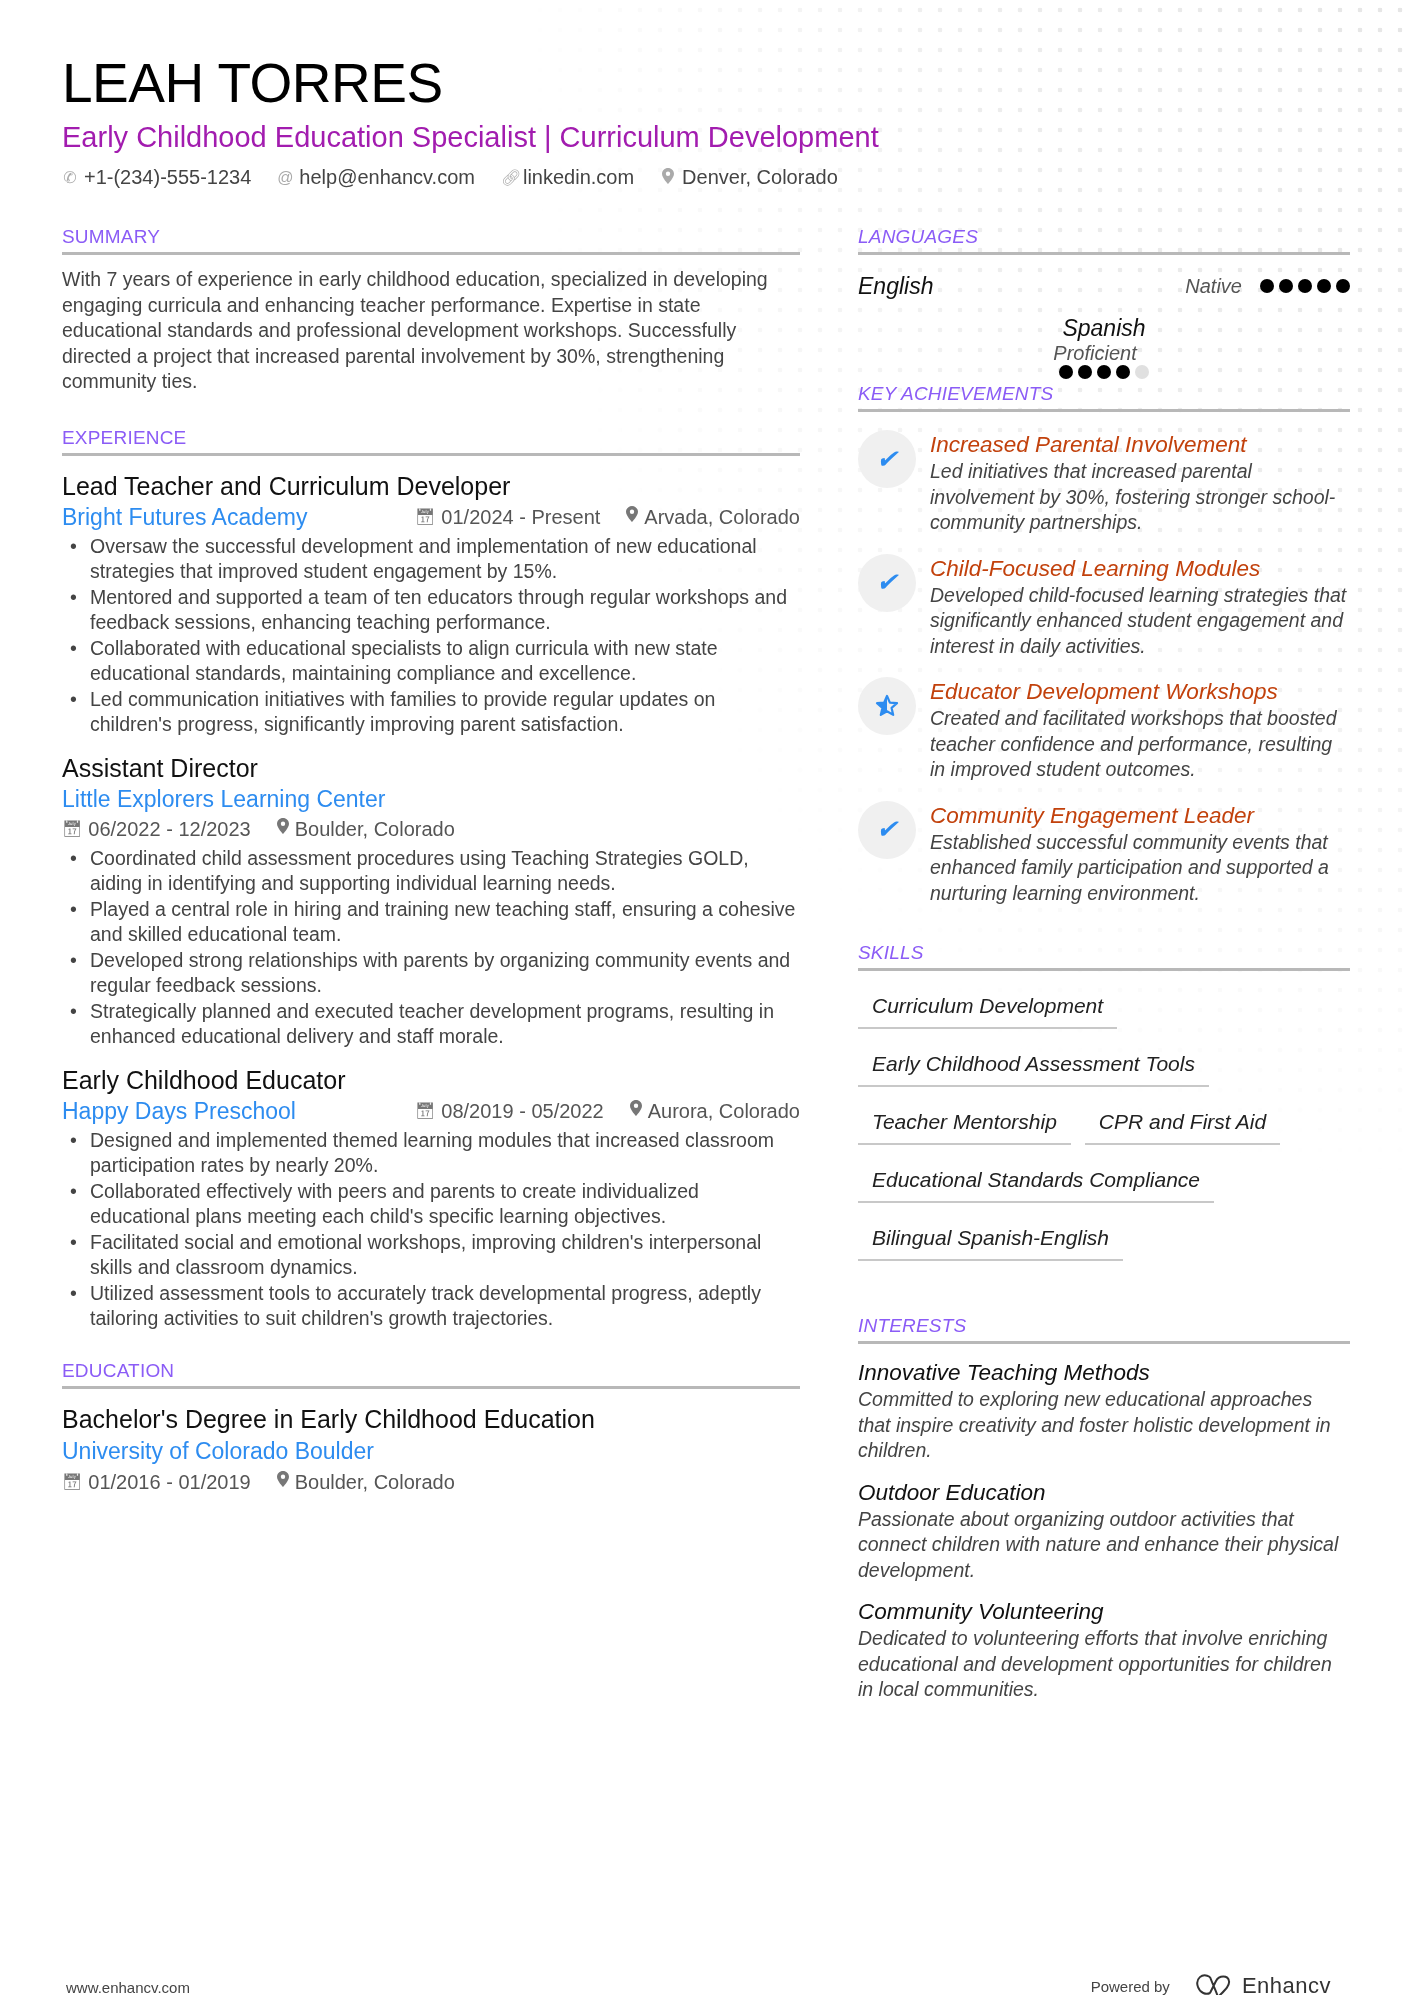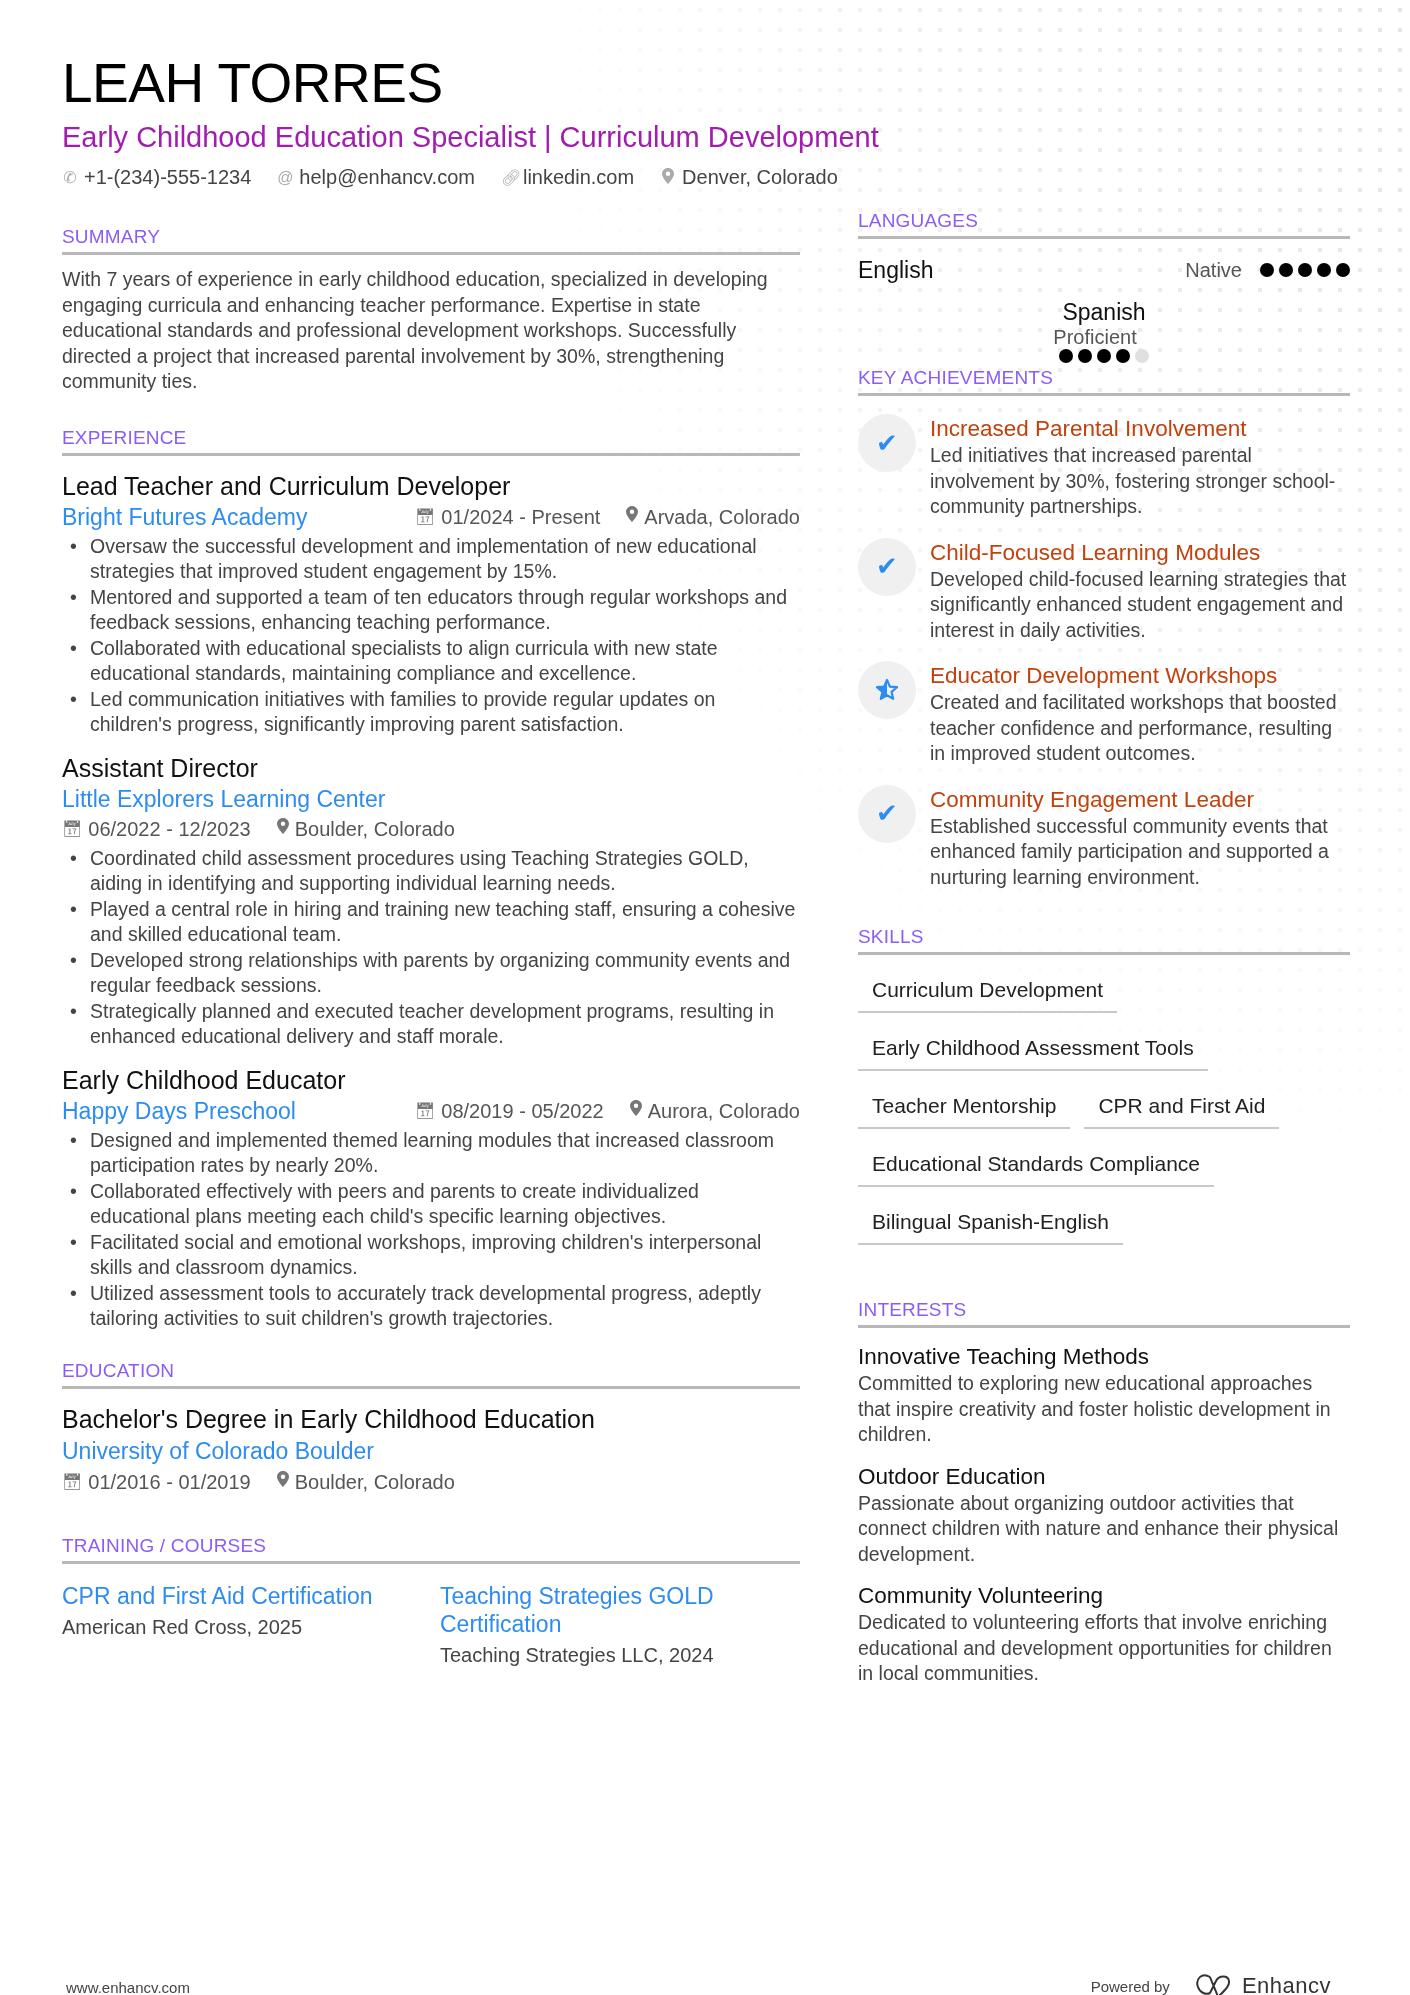--- a/index.html
+++ b/index.html
@@ -21,21 +21,21 @@
   .page { position: absolute; inset: 0; z-index: 1; }
 
   .header { position: absolute; left: 62px; top: 50px; width: 1300px; }
   .name { font-size: 55px; color: #000; letter-spacing: -0.5px; line-height: 66px; font-weight: 400; }
   .headline { font-size: 29px; color: #a21caf; line-height: 38px; margin-top: 2px; }
   .contacts { display: flex; gap: 26px; margin-top: 10px; font-size: 20px; color: #444; align-items: center; }
   .contact { display: flex; align-items: center; gap: 6px; }
   .contact .ico { color: #aaa; font-size: 16px; width: 16px; text-align: center; }
 
   .col-left { position: absolute; left: 62px; top: 224px; width: 738px; }
-  .col-right { position: absolute; left: 858px; top: 208px; width: 492px; }
+  .col-right { position: absolute; left: 858px; top: 224px; width: 492px; font-style: italic; }
 
   .sec-title {
     font-size: 19px; color: #8b5cf6; letter-spacing: 0.2px;
     border-bottom: 3px solid #b8b8b8; padding-bottom: 2px; line-height: 26px;
   }
   .section { margin-bottom: 30px; }
 
   .summary-text { font-size: 19.5px; line-height: 25.5px; color: #444; margin-top: 12px; }
 
   .job { margin-top: 14px; }
@@ -229,33 +229,20 @@
           <span class="meta">
             <span class="ico"><svg width="12" height="16" viewBox="0 0 12 16">
                   <path d="M6 0C2.7 0 0 2.6 0 5.8 0 10 6 16 6 16s6-6 6-10.2C12 2.6 9.3 0 6 0zm0 8a2.2 2.2 0 110-4.4A2.2 2.2 0 016 8z" fill="#777"></path>
                 </svg></span>
             <span>Boulder, Colorado</span>
           </span>
         </span>
       </div>
     </div>
 
-    <div class="section" style="margin-top:36px;">
-      <div class="sec-title">TRAINING / COURSES</div>
-      <div class="courses">
-        <div>
-          <div class="course-title">CPR and First Aid Certification</div>
-          <div class="course-sub">American Red Cross, 2025</div>
-        </div>
-        <div>
-          <div class="course-title">Teaching Strategies GOLD Certification</div>
-          <div class="course-sub">Teaching Strategies LLC, 2024</div>
-        </div>
-      </div>
-    </div>
   </div>
 
   <div class="col-right">
 
     <div class="section" style="margin-bottom:28px;">
       <div class="sec-title">LANGUAGES</div>
       <div class="lang-row">
         <span class="lang-name">English</span>
         <span class="spacer"></span>
         <span class="lang-level">Native</span>

